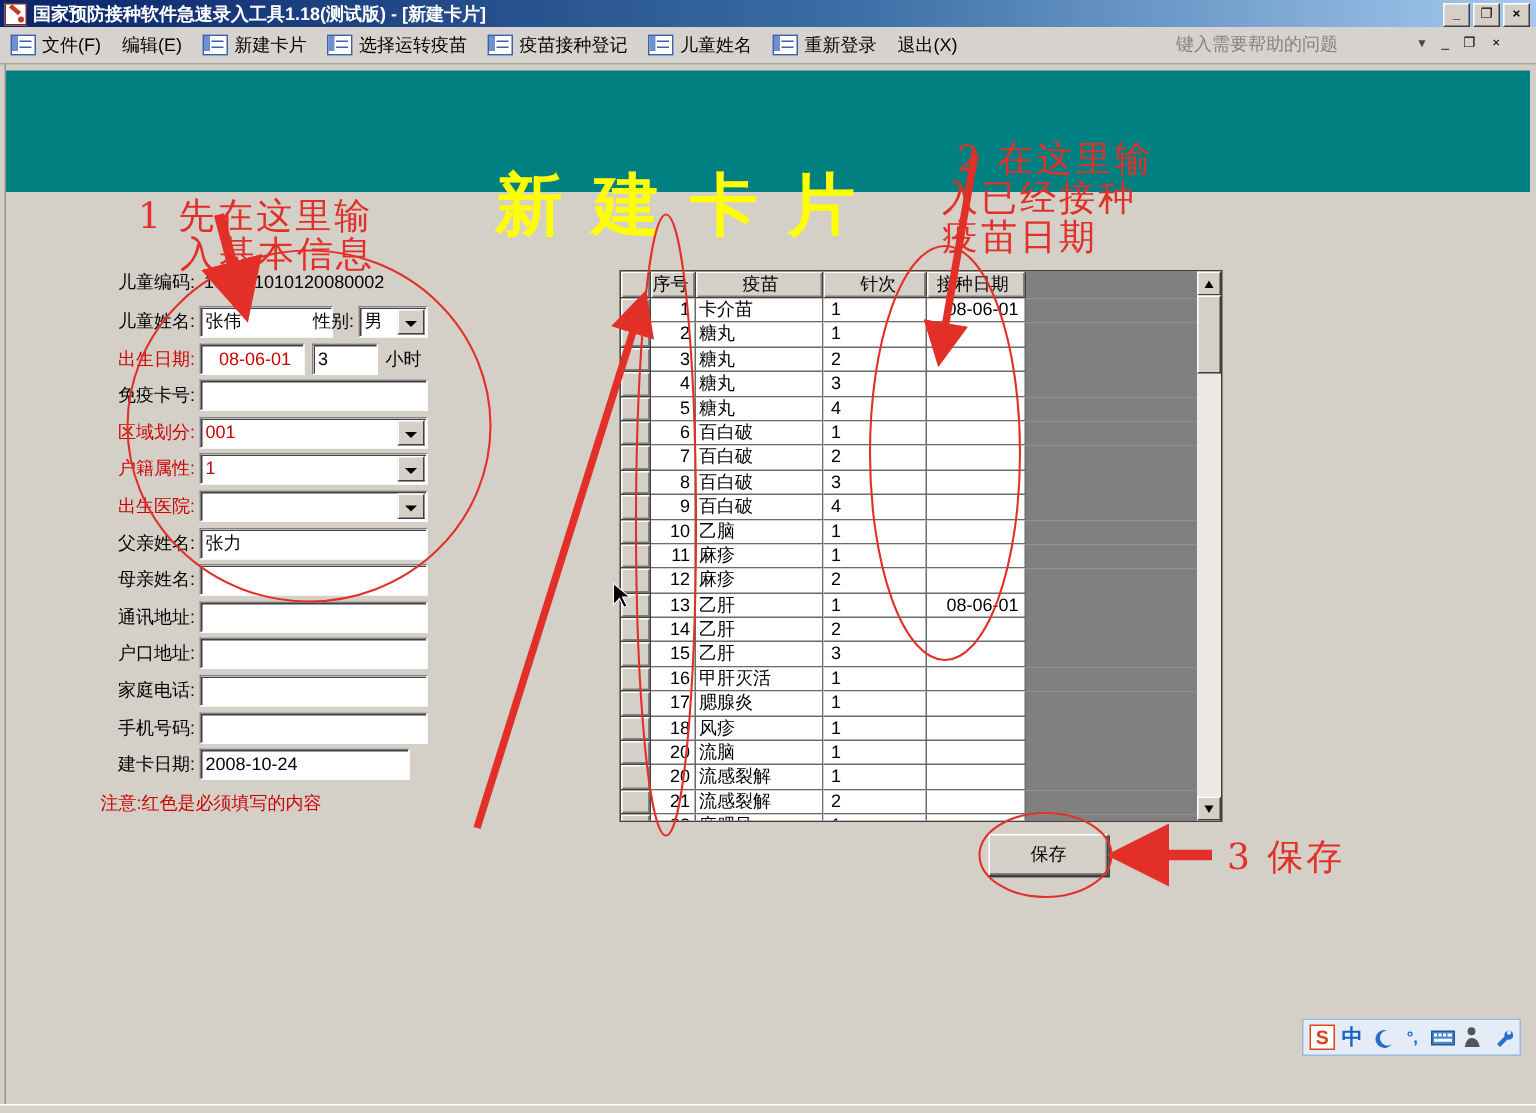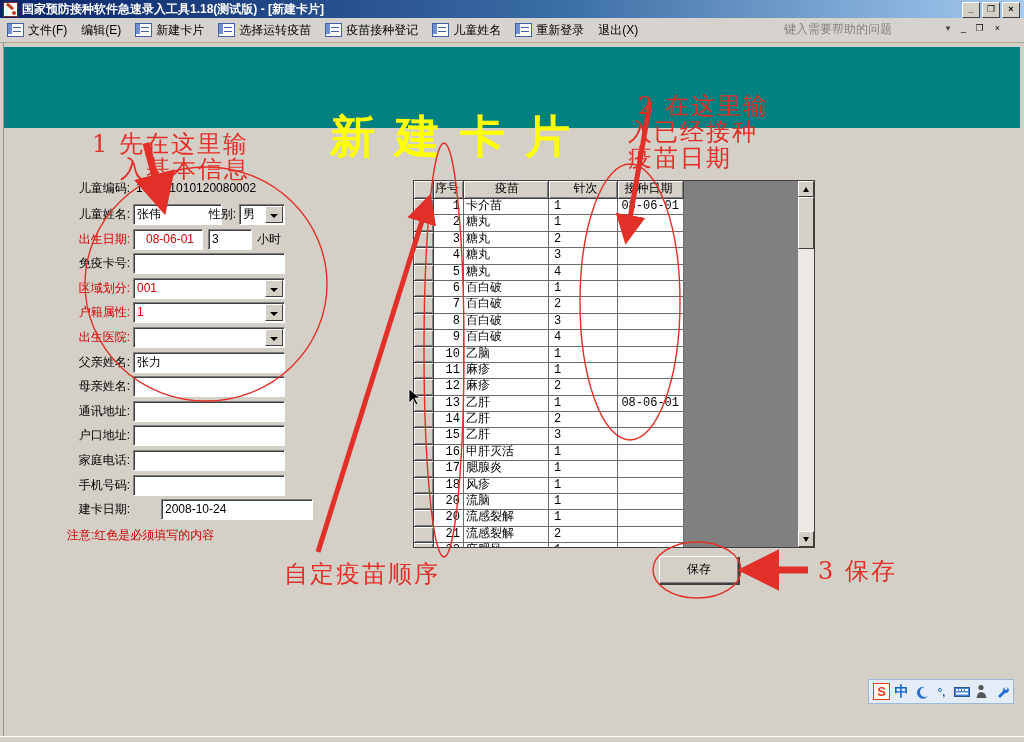--- a/index.html
+++ b/index.html
@@ -41,21 +41,21 @@
           box-shadow:inset 1px 1px 0 #404040;padding-left:3px;overflow:hidden;}
   .sunken.redval{color:#cc0000;}
   .dd-btn{position:absolute;right:1px;top:1px;bottom:1px;width:16px;background:#d4d0c8;
           border-top:1px solid #fff;border-left:1px solid #fff;border-right:1px solid #404040;border-bottom:1px solid #404040;}
   .dd-btn:after{content:"";position:absolute;left:4px;top:7px;border-left:4px solid transparent;border-right:4px solid transparent;border-top:4px solid #000;}
   #code-value{position:absolute;left:136px;line-height:16px;}
   #form-note{position:absolute;left:67px;color:#cc0000;}
   .suffix-label{position:absolute;line-height:21px;}
   
   #grid{position:absolute;left:413px;top:180px;width:402px;height:368px;background:#fdba74;overflow:hidden;
-        border:1px solid #404040;box-sizing:border-box;font-family:Liberation Mono, monospace;}
+        border:1px solid #404040;box-sizing:border-box;}
   .grow{display:flex;height:16.4px;}
   .grow.header{height:18px;}
   .gcell{box-sizing:border-box;border-right:1px solid #6b6b6b;border-bottom:1px solid #6b6b6b;
          background:#fff;overflow:hidden;line-height:15px;font-size:12px;}
   .gcell.hdr{background:#d4d0c8;text-align:center;line-height:17px;
              box-shadow:inset 1px 1px 0 #fff,inset -1px -1px 0 #808080;border-right:1px solid #404040;border-bottom:1px solid #404040;}
   .gcell.gut{background:#d4d0c8;box-shadow:inset 1px 1px 0 #fff,inset -1px -1px 0 #808080;
              border-right:1px solid #404040;border-bottom:1px solid #404040;}
   .c-num{width:30px;text-align:right;padding-right:3px;}
   .c-vac{width:85px;padding-left:2px;}
@@ -178,21 +178,21 @@
       <div class="sunken" style="left: 133px; top: 376px; width: 152px;"></div>
       <div class="flabel" style="top: 401px;">通讯地址:</div>
       <div class="sunken" style="left: 133px; top: 401px; width: 152px;"></div>
       <div class="flabel" style="top: 425px;">户口地址:</div>
       <div class="sunken" style="left: 133px; top: 425px; width: 152px;"></div>
       <div class="flabel" style="top: 450px;">家庭电话:</div>
       <div class="sunken" style="left: 133px; top: 450px; width: 152px;"></div>
       <div class="flabel" style="top: 475px;">手机号码:</div>
       <div class="sunken" style="left: 133px; top: 475px; width: 152px;"></div>
       <div class="flabel" style="top: 499px;">建卡日期:</div>
-      <div class="sunken" style="left: 133px; top: 499px; width: 152px; margin-left: 28px;">2008-10-24</div>
+      <div class="sunken" style="left: 133px; top: 499px; width: 140px;">2008-10-24</div>
       <div id="form-note" style="top: 527px;">注意:红色是必须填写的内容</div>
     </div>
 
   <div id="grid">
     <div id="grid-rows">
         <div class="grow header">
           <div class="gcell gut hdr c-gut"></div>
           <div class="gcell hdr c-num">序号</div>
           <div class="gcell hdr c-vac">疫苗</div>
           <div class="gcell hdr c-dose">针次</div>
@@ -400,21 +400,20 @@
     <line x1="318" y1="552" x2="428" y2="202" stroke="#e23028" stroke-width="5" marker-end="url(#ah)"></line>
     <line x1="808" y1="570" x2="750" y2="570" stroke="#e23028" stroke-width="7" marker-end="url(#ah)"></line>
     <path d="M409 389 l0 14 l4 -4 l3 6 l2 -1 l-3 -6 l5 0 z" fill="#000" stroke="#fff" stroke-width="0.7"></path>
   </svg>
 
   <div class="anno" style="left:92px;top:128px;">1 先在这里输</div>
   <div class="anno" style="left:120px;top:153px;">入基本信息</div>
   <div class="anno" style="left:638px;top:90px;">2 在这里输</div>
   <div class="anno" style="left:628px;top:116px;">入已经接种</div>
   <div class="anno" style="left:628px;top:142px;">疫苗日期</div>
-  <div class="anno" style="left:284px;top:558px;">自定疫苗顺序</div>
   <div class="anno" style="left:818px;top:555px;">3 保存</div>
 
   <div id="langbar">
     <div class="lb-ico" id="sogou-ico">S</div>
     <div class="lb-ico" id="cn-ico">中</div>
     <div class="lb-ico">
       <svg width="14" height="14">
           <path d="M10 2 a6 6 0 1 0 3 9 a5 5 0 1 1 -3 -9 z" fill="#2a6fd0"></path>
         </svg>
     </div>

